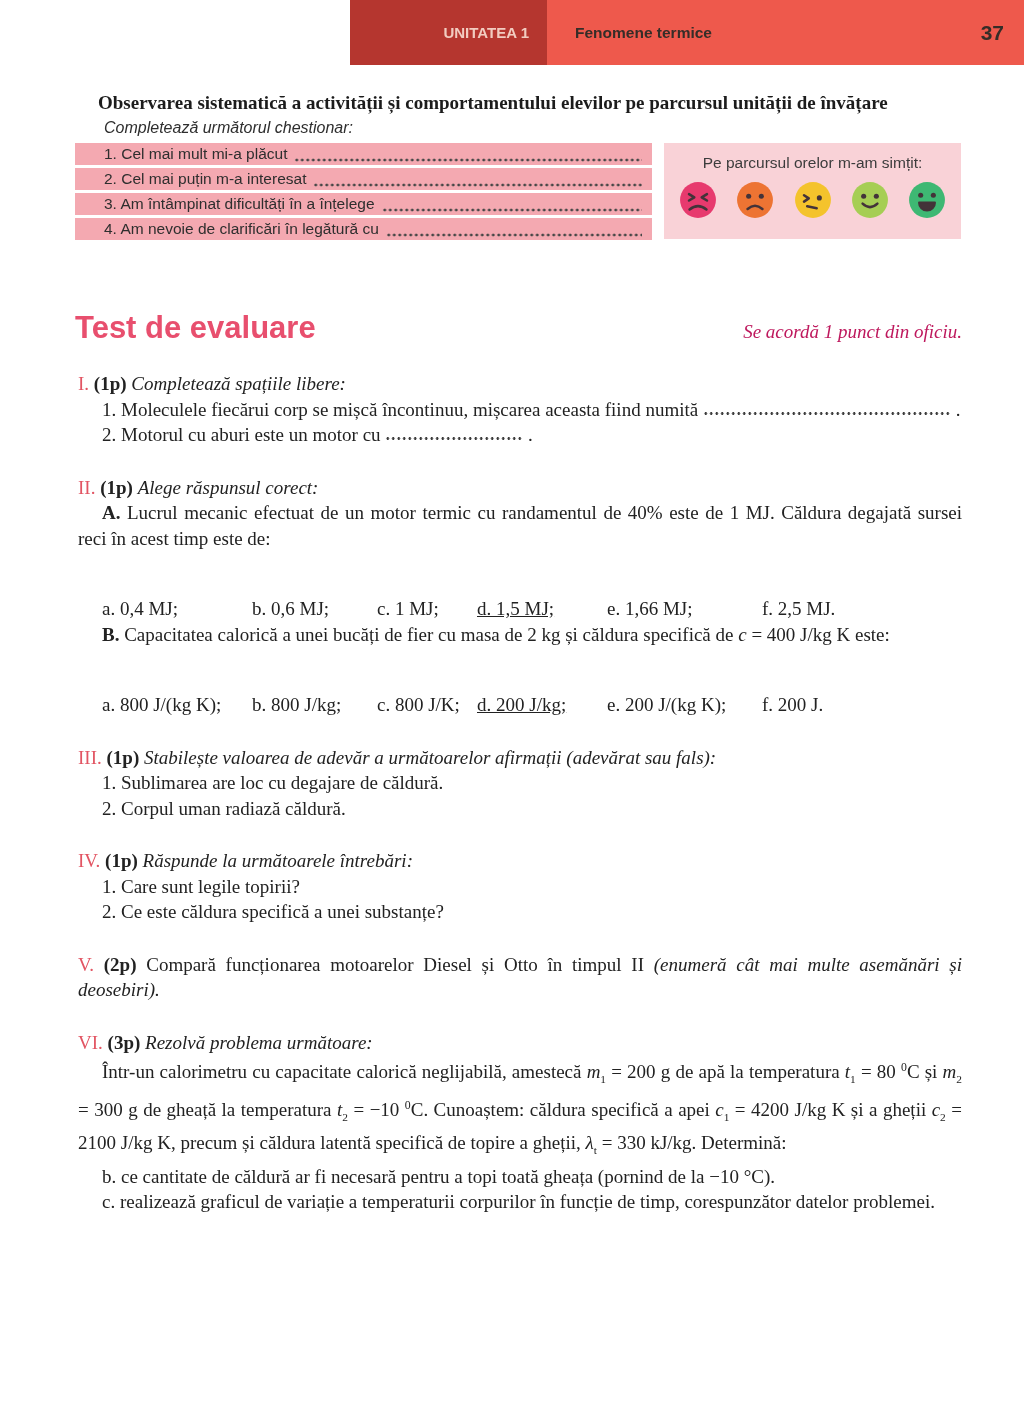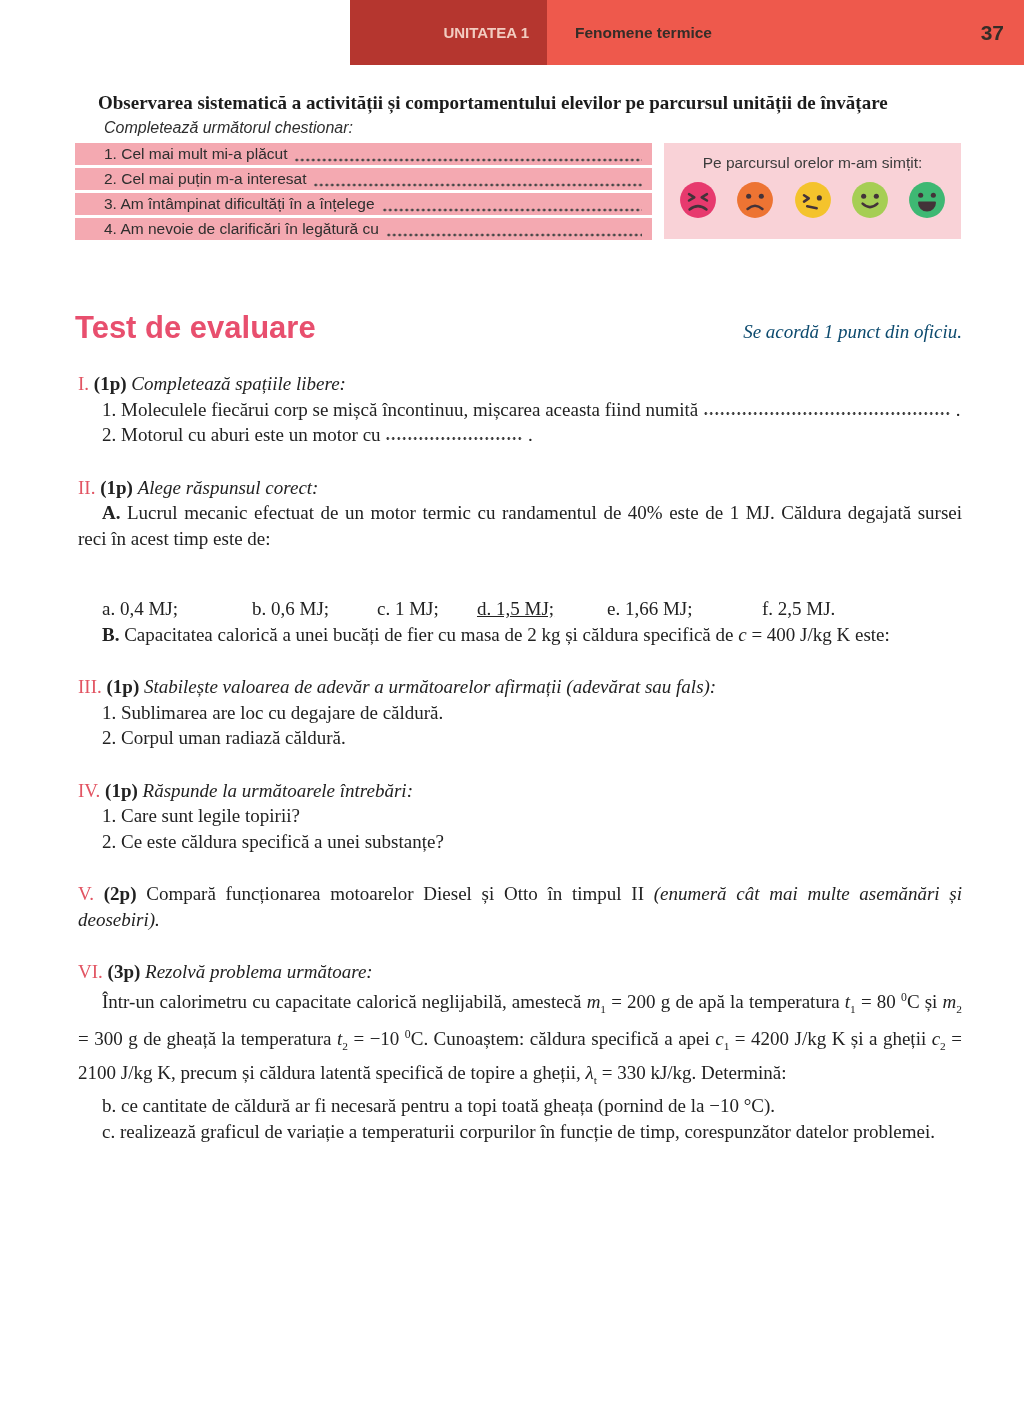--- a/index.html
+++ b/index.html
@@ -34,21 +34,21 @@
   .f1{fill:var(--face-angry,#e73a6e);} .f2{fill:var(--face-sad,#ed7433);}
   .f3{fill:var(--face-confused,#f4c32c);} .f4{fill:var(--face-happy,#a6ce54);}
   .f5{fill:var(--face-delighted,#3eb873);}
   .ft{fill:none;stroke:var(--face-ink,#433339);stroke-width:2.4;stroke-linecap:round;stroke-linejoin:round;}
   .eye{fill:var(--face-ink,#433339);}
   .mouth{fill:var(--face-ink,#433339);stroke:var(--face-ink,#433339);stroke-width:2;stroke-linejoin:round;}
 
   
   .test-head{position:absolute;left:75px;top:310px;width:887px;display:flex;align-items:baseline;}
   .test-title{font-family:"Liberation Sans",sans-serif;font-weight:bold;font-size:31px;color:var(--title-pink,#e84f6e);}
-  .test-note{margin-left:auto;font-style:italic;font-size:19px;color:#0c4a6e;}
+  .test-note{margin-left:auto;font-style:italic;font-size:19px;color:#be185d;}
   .test-body{position:absolute;left:78px;top:371px;width:884px;font-size:19px;line-height:25.5px;}
   .test-body p{margin:0;}
   .sec{margin-bottom:27px;}
   .ind{text-indent:24px;}
   .just{text-align:justify;}
   .seg-r{color:var(--numeral-red,#e25563);}
   .seg-b{font-weight:bold;}
   .seg-i{font-style:italic;}
   .seg-sub{font-size:0.6em;vertical-align:sub;font-style:normal;}
   .seg-sup{font-size:0.62em;vertical-align:super;}
@@ -146,20 +146,21 @@
       <p><span class="seg-r">I. </span><span class="seg-b">(1p) </span><span class="seg-i">Completează spațiile libere:</span></p>
       <p class="ind"><span class="seg-n">1. Moleculele fiecărui corp se mișcă încontinuu, mișcarea aceasta fiind numită </span><span class="seg-dots" style="width: 248px;"></span><span class="seg-n"> .</span></p>
       <p class="ind"><span class="seg-n">2. Motorul cu aburi este un motor cu </span><span class="seg-dots" style="width: 138px;"></span><span class="seg-n"> .</span></p>
     </div>
 
     <div class="sec">
       <p><span class="seg-r">II. </span><span class="seg-b">(1p) </span><span class="seg-i">Alege răspunsul corect:</span></p>
       <p class="ind just"><span class="seg-b">A.</span><span class="seg-n"> Lucrul mecanic efectuat de un motor termic cu randamentul de 40% este de 1 MJ. Căldura degajată sursei reci în acest timp este de:</span></p>
       <p class="opts"><span class="opt">a. 0,4 MJ;</span><span class="opt">b. 0,6 MJ;</span><span class="opt">c. 1 MJ;</span><span class="opt">d. 1,5 MJ;</span><span class="opt">e. 1,66 MJ;</span><span class="opt">f. 2,5 MJ.</span></p>
       <p class="ind"><span class="seg-b">B.</span><span class="seg-n"> Capacitatea calorică a unei bucăți de fier cu masa de 2 kg și căldura specifică de </span><span class="seg-i">c</span><span class="seg-n"> = 400 J/kg K este:</span></p>
+      <p class="opts"><span class="opt">a. 800 J/(kg K);</span><span class="opt">b. 800 J/kg;</span><span class="opt">c. 800 J/K;</span><span class="opt">d. 200 J/kg;</span><span class="opt">e. 200 J/(kg K);</span><span class="opt">f. 200 J.</span></p>
     </div>
 
     <div class="sec">
       <p><span class="seg-r">III. </span><span class="seg-b">(1p) </span><span class="seg-i">Stabilește valoarea de adevăr a următoarelor afirmații (adevărat sau fals):</span></p>
       <p class="ind"><span class="seg-n">1. Sublimarea are loc cu degajare de căldură.</span></p>
       <p class="ind"><span class="seg-n">2. Corpul uman radiază căldură.</span></p>
     </div>
 
     <div class="sec">
       <p><span class="seg-r">IV. </span><span class="seg-b">(1p) </span><span class="seg-i">Răspunde la următoarele întrebări:</span></p>

